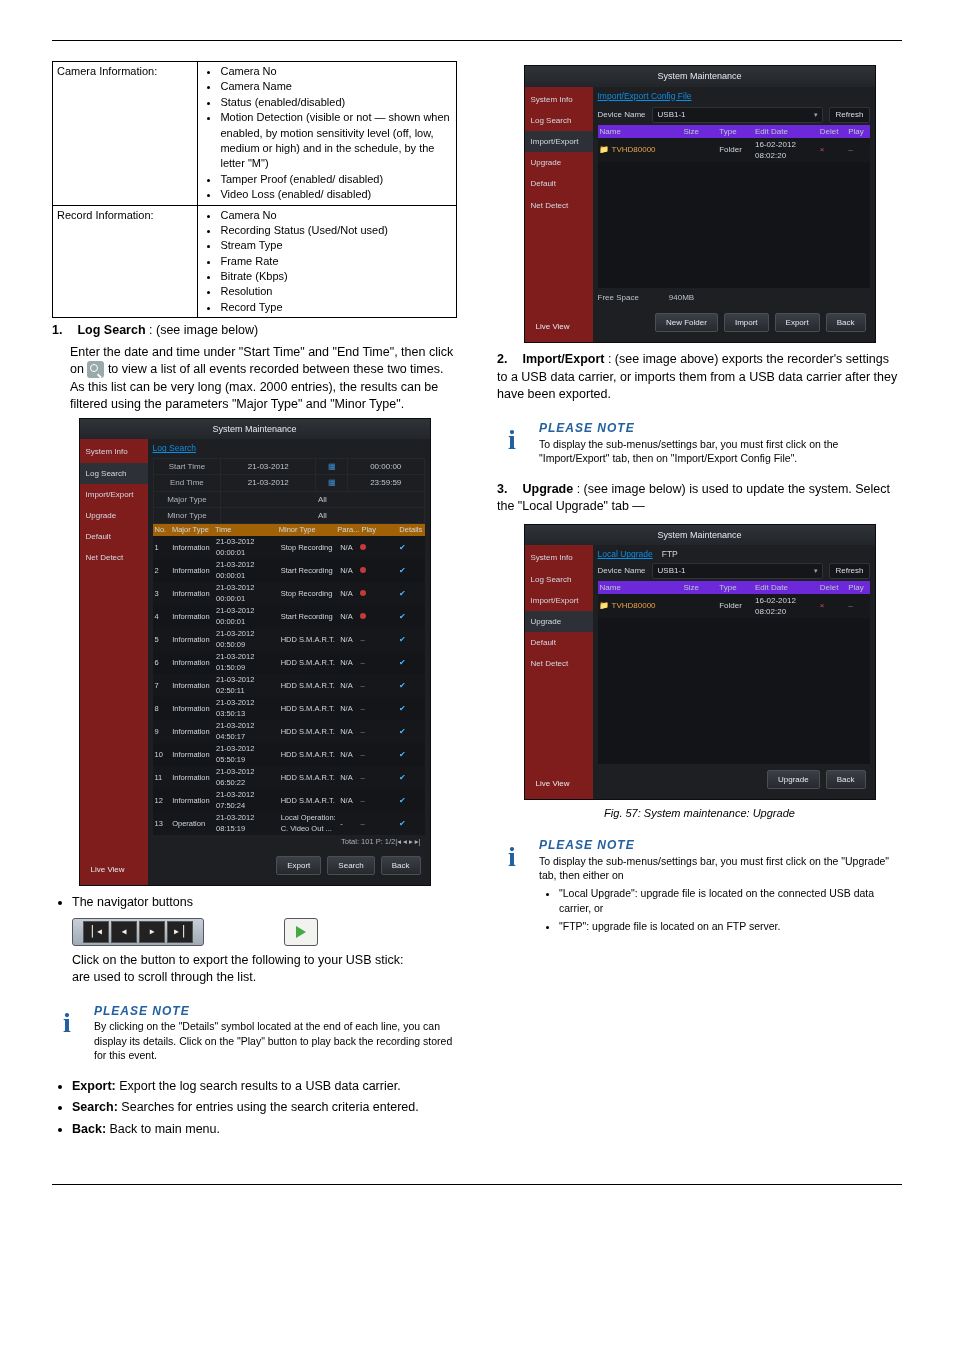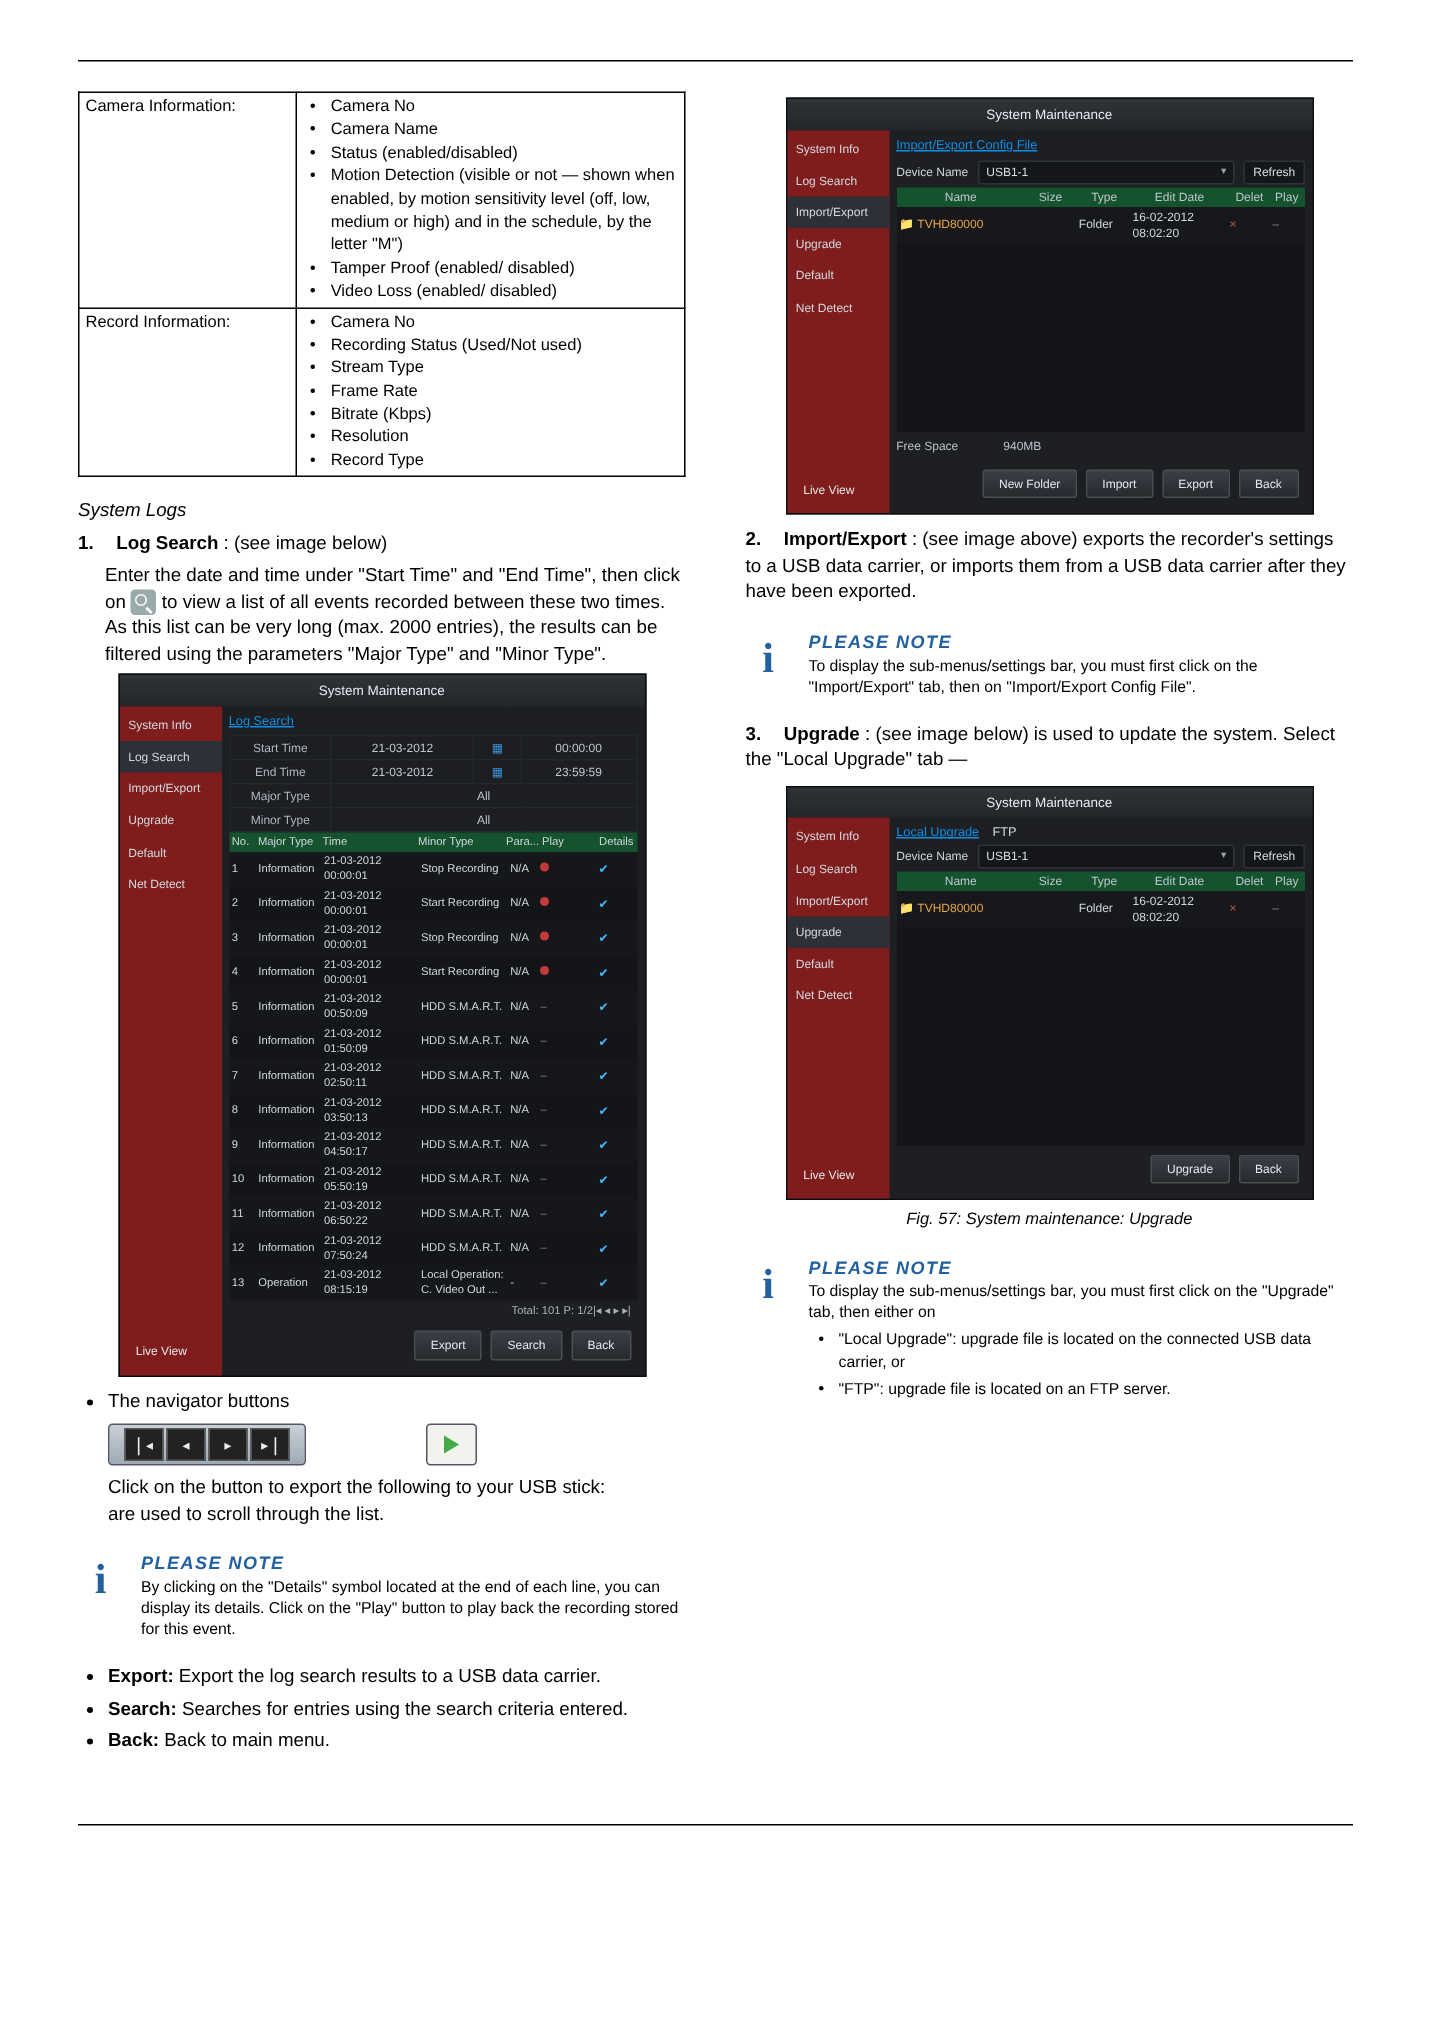--- a/index.html
+++ b/index.html
@@ -225,23 +225,22 @@
     font-size:7px;
   }
   .maint .thead, .maint .trow {
     display:grid;
     grid-template-columns: 1.7fr .7fr .7fr 1.3fr .55fr .4fr;
     gap:2px;
     padding:1px 2px;
     align-items:center;
   }
   .maint .thead {
-    background:#14532d;
+    background:#6d28d9;
     color:#bfc6cd;
-    text-align:center;
   }
   .maint .trow {
     background:#16181c;
   }
   .maint .trow .fn { color:#e6a445; }
   .maint .trow .del { color:#cf5050; }
   .maint .list-area {
     height: 150px;
     overflow:hidden;
     background:#121418;
@@ -276,21 +275,21 @@
   .log-list {
     font-size:7.5px;
   }
   .log-list .hd, .log-list .rw {
     display:grid;
     grid-template-columns: .3fr .8fr 1.2fr 1.1fr .35fr .7fr .45fr;
     gap:2px;
     padding:1px 2px;
     align-items:center;
   }
-  .log-list .hd{background:#14532d;}
+  .log-list .hd{background:#a16207;}
   .log-list .rw{background:#131519;}
   .log-list .rw:nth-child(odd){background:#15171b;}
   .rec-dot{width:6px;height:6px;border-radius:50%;background:#c43a3a;display:inline-block;}
   .chk{color:#47b9ff;font-size:8px;}
   .dash{color:#888;}
   .log-list .tot{padding:2px 4px;color:#aab1b8;display:flex;justify-content:flex-end;}
 
   .fig-cap {
     text-align:center;
     font-style:italic;
@@ -339,21 +338,20 @@
               <li>Frame Rate</li>
               <li>Bitrate (Kbps)</li>
               <li>Resolution</li>
               <li>Record Type</li>
             </ul>
           </td>
         </tr>
       </tbody>
         </table>
 
-      <div class="section-head">System Logs</div>
 
       <div class="step">
         <span class="num">1.</span>
         <span class="strong">Log Search</span>
         <span>: (see image below)</span>
       </div>
 
       <div class="indent">
         <span>Enter the date and time under "Start Time" and "End Time", then click on</span>
         <span class="icon-search"></span>

